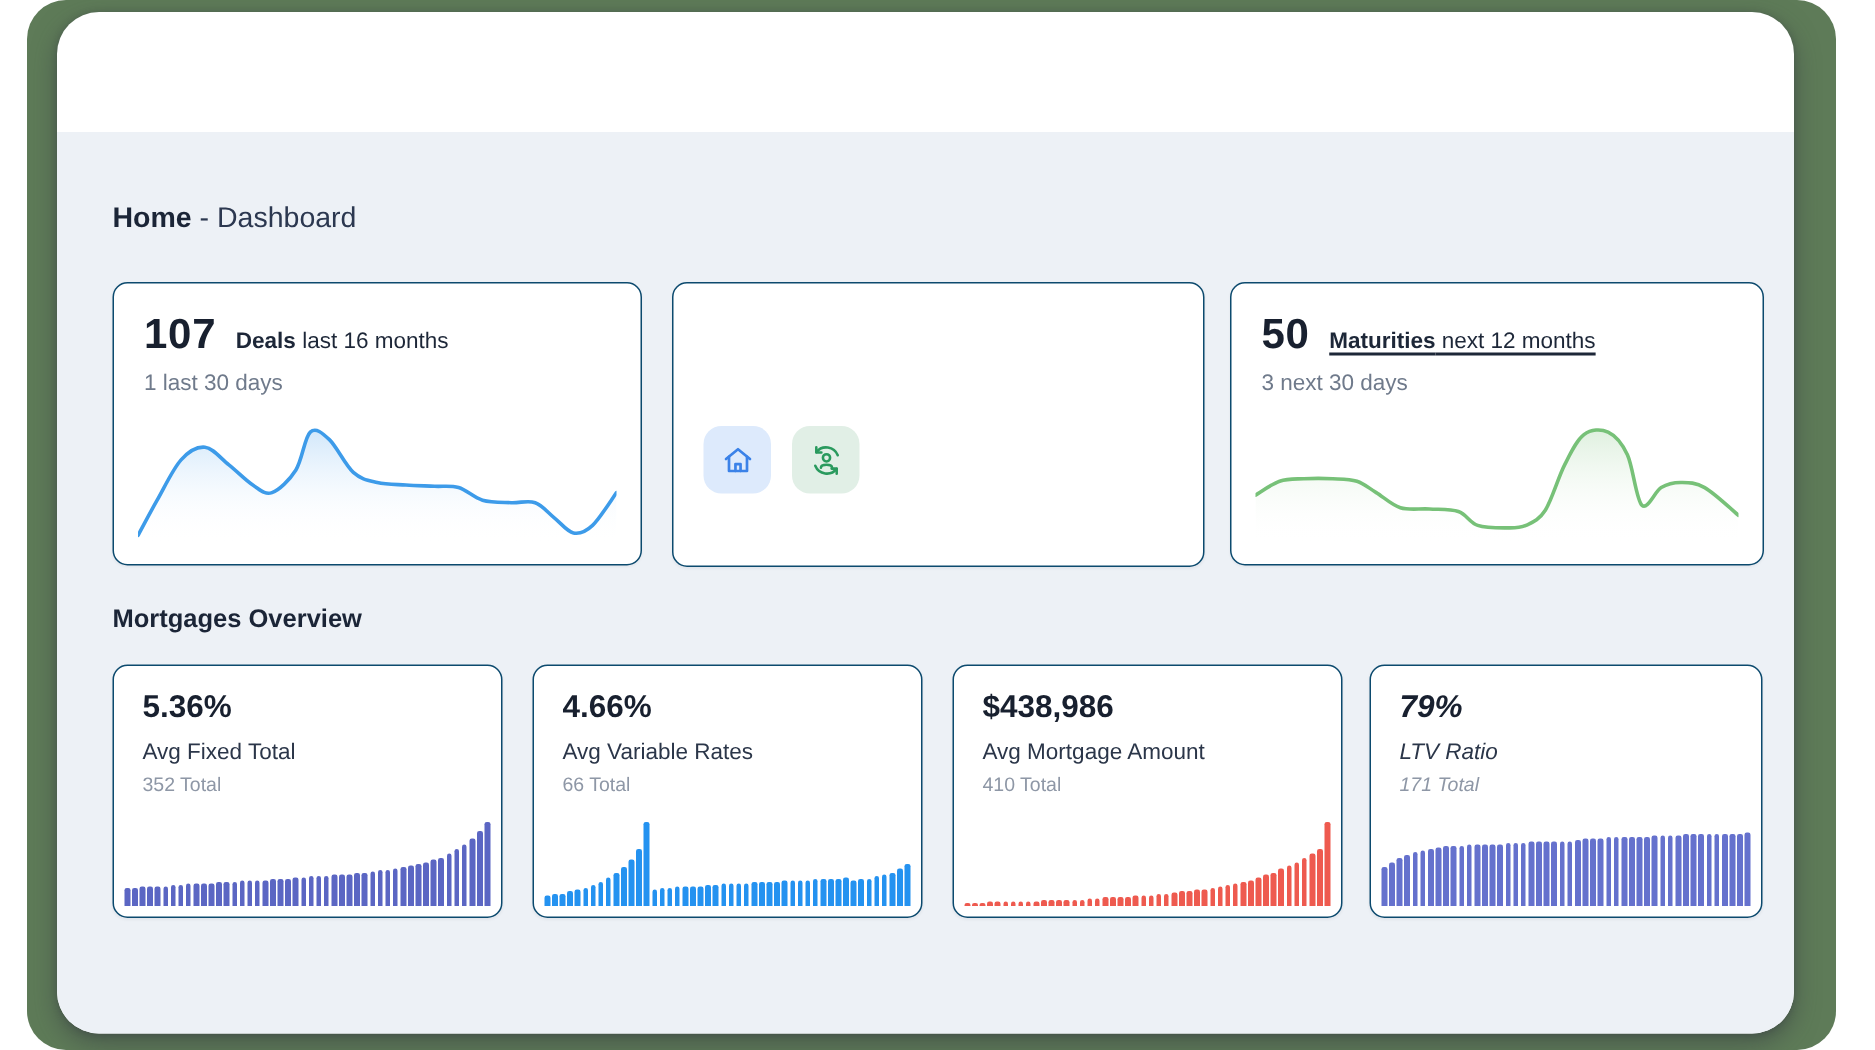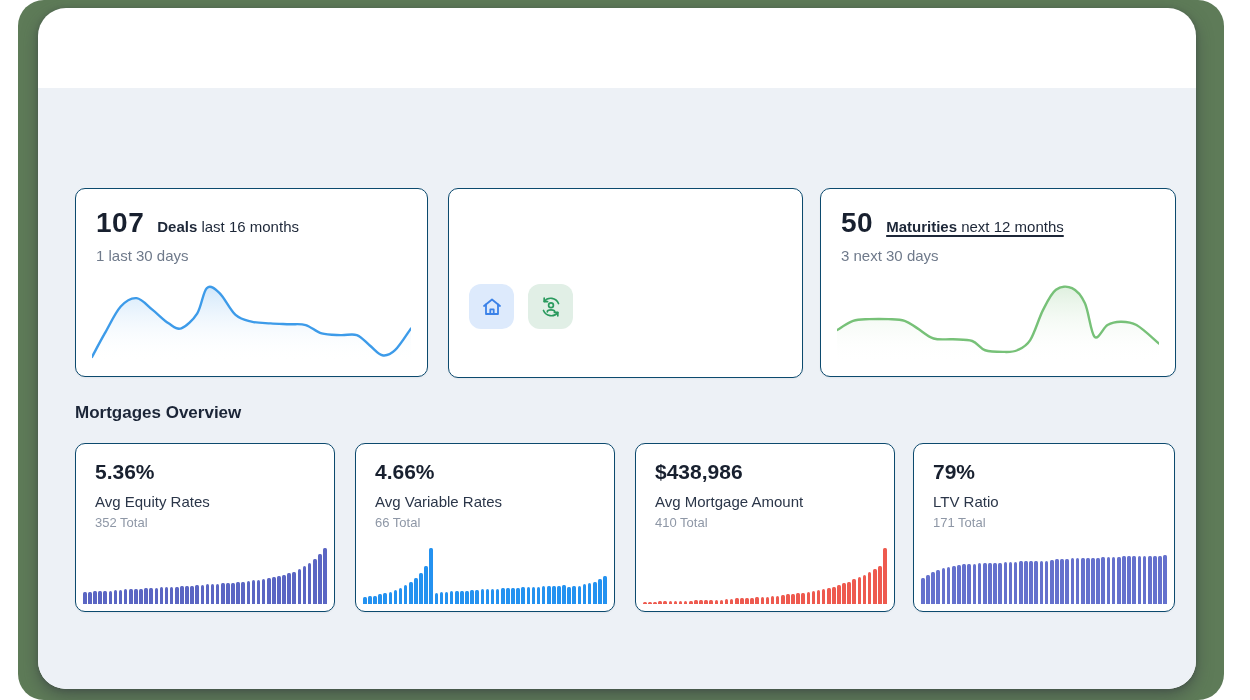--- a/index.html
+++ b/index.html
@@ -73,40 +73,44 @@
     display:inline-flex; align-items:center; justify-content:center;
     font-size:12px; line-height:1; color:#49525f; font-weight:700; cursor:pointer;
   }
   .info-icon::after{ content:"i"; }
   
   .section-title{ position:absolute; left:37px; top:315px; font-size:17px; font-weight:700; color:#1b2537; }
   
   .card-fixed   { left:37px;  top:355px; width:260px; height:169px; }
   .card-variable{ left:317px; top:355px; width:260px; height:169px; }
   .card-amount  { left:597px; top:355px; width:260px; height:169px; }
-  .card-ltv     { left:875px; top:355px; width:262px; height:169px; }
+  .card-ltv     { left:875px; top:355px; width:262px; height:169px;font-style:italic; }
   .stat-value{ position:absolute; left:19px; top:16px; font-size:21px; font-weight:700; color:#18202f; }
   .stat-label{ position:absolute; left:19px; top:49px; font-size:15px; color:#2b3649; }
   .stat-total{ position:absolute; left:19px; top:71px; font-size:13px; color:#8e97a6; }
   .bars{
     position:absolute; left:7px; right:7px; bottom:7px; height:56px;
     display:flex; align-items:flex-end; gap:1.5px;
   }
   .bars .bar{ flex:1 1 0; border-radius:1.5px 1.5px 0 0; min-width:1px; }
 </style>
 </head>
 <body>
 
 <div class="backdrop"></div>
 
 <div class="window">
 
 
   <div class="content">
 
+    <div class="breadcrumb">
+      <span class="bc-bold">Home</span>
+      <span>- Dashboard</span>
+    </div>
 
     <div class="card card-deals">
       <div class="stat-head">
         <span class="big-num">107</span>
         <span class="head-label"><span class="lbl-bold">Deals</span><span> last 16 months</span></span>
       </div>
       <div class="sub-text">1 last 30 days</div>
       <div class="area-chart">
           <svg viewBox="0 0 100 100" preserveAspectRatio="none">
             <defs>
@@ -164,21 +168,21 @@
             <path d="M0 62 C0.83 60.17 3.33 53.17 5 51 C6.67 48.83 8.17 49.33 10 49 C11.83 48.67 14.17 48.67 16 49 C17.83 49.33 19.50 49.17 21 51 C22.50 52.83 23.50 56.50 25 60 C26.50 63.50 28.17 69.83 30 72 C31.83 74.17 34.00 72.50 36 73 C38.00 73.50 40.33 72.83 42 75 C43.67 77.17 44.33 83.83 46 86 C47.67 88.17 50.33 88.00 52 88 C53.67 88.00 54.67 88.33 56 86 C57.33 83.67 58.67 82.00 60 74 C61.33 66.00 62.67 48.00 64 38 C65.33 28.00 66.50 18.33 68 14 C69.50 9.67 71.50 9.33 73 12 C74.50 14.67 75.83 20.33 77 30 C78.17 39.67 78.83 65.67 80 70 C81.17 74.33 82.67 59.00 84 56 C85.33 53.00 86.50 52.00 88 52 C89.50 52.00 91.00 51.67 93 56 C95.00 60.33 98.83 74.33 100 78 L100 100 L0 100 Z" fill="url(#grad-maturities-trend)" stroke="none"></path>
             <path d="M0 62 C0.83 60.17 3.33 53.17 5 51 C6.67 48.83 8.17 49.33 10 49 C11.83 48.67 14.17 48.67 16 49 C17.83 49.33 19.50 49.17 21 51 C22.50 52.83 23.50 56.50 25 60 C26.50 63.50 28.17 69.83 30 72 C31.83 74.17 34.00 72.50 36 73 C38.00 73.50 40.33 72.83 42 75 C43.67 77.17 44.33 83.83 46 86 C47.67 88.17 50.33 88.00 52 88 C53.67 88.00 54.67 88.33 56 86 C57.33 83.67 58.67 82.00 60 74 C61.33 66.00 62.67 48.00 64 38 C65.33 28.00 66.50 18.33 68 14 C69.50 9.67 71.50 9.33 73 12 C74.50 14.67 75.83 20.33 77 30 C78.17 39.67 78.83 65.67 80 70 C81.17 74.33 82.67 59.00 84 56 C85.33 53.00 86.50 52.00 88 52 C89.50 52.00 91.00 51.67 93 56 C95.00 60.33 98.83 74.33 100 78" fill="none" stroke="#77c178" stroke-width="2.4" stroke-linecap="round" vector-effect="non-scaling-stroke"></path>
           </svg>
         </div>
     </div>
 
     <div class="section-title">Mortgages Overview</div>
 
     <div class="card card-fixed">
       <div class="stat-value">5.36%</div>
-      <div class="stat-label">Avg Equity Rates</div>
+      <div class="stat-label">Avg Fixed Total</div>
       <div class="stat-total">352 Total</div>
       <div class="bars">
           <div class="bar" style="height: 22%; background: rgb(91, 102, 195);"></div>
           <div class="bar" style="height: 22%; background: rgb(91, 102, 195);"></div>
           <div class="bar" style="height: 23%; background: rgb(91, 102, 195);"></div>
           <div class="bar" style="height: 23%; background: rgb(91, 102, 195);"></div>
           <div class="bar" style="height: 24%; background: rgb(91, 102, 195);"></div>
           <div class="bar" style="height: 24%; background: rgb(91, 102, 195);"></div>
           <div class="bar" style="height: 25%; background: rgb(91, 102, 195);"></div>
           <div class="bar" style="height: 25%; background: rgb(91, 102, 195);"></div>

